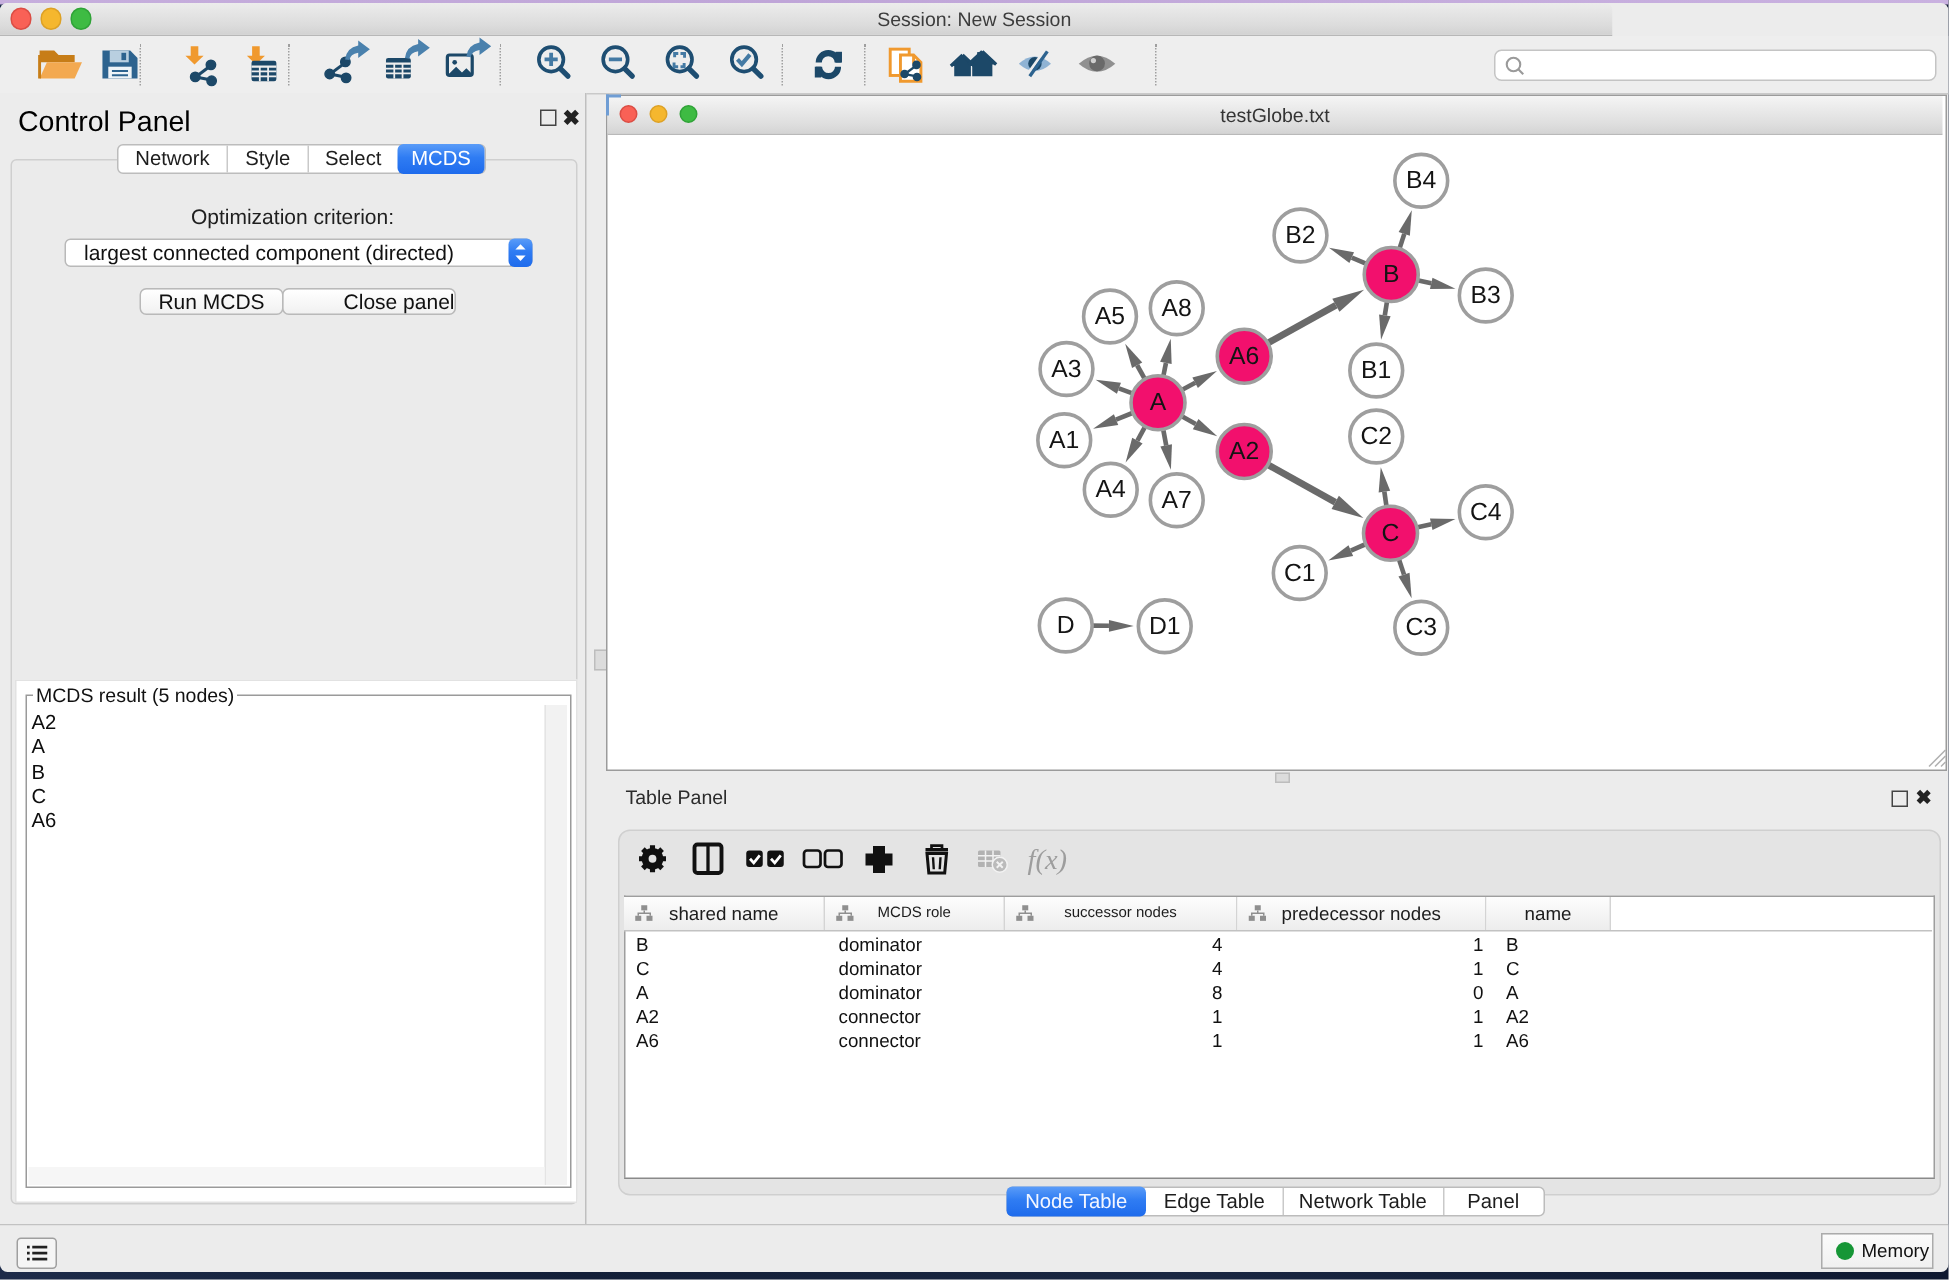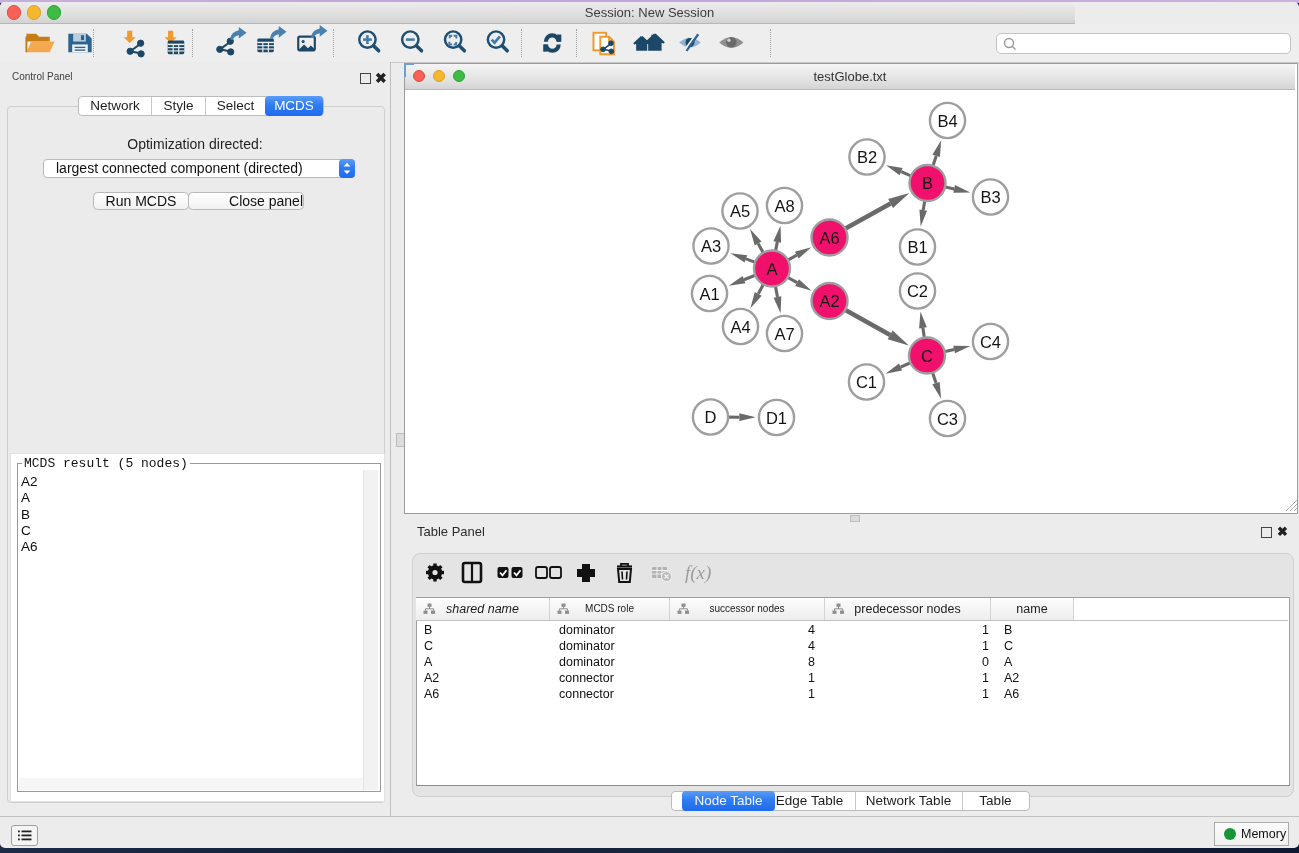--- a/index.html
+++ b/index.html
@@ -150,55 +150,55 @@
     <div class="tsep" style="left:770px"></div>
 <div id="searchbox">
       <svg width="16" height="16" style="position:absolute;left:5px;top:2px" viewBox="0 0 16 16">
 <circle cx="7" cy="7" r="4.5" fill="none" stroke="#9a9a9a" stroke-width="1.4"></circle>
 <line x1="10.2" y1="10.2" x2="13.5" y2="13.5" stroke="#9a9a9a" stroke-width="1.4"></line>
       </svg>
     </div>
 </div>
 
 <div class="abs" style="left:0;top:62px;width:390px;height:754px;background:#ececec;border-right:1px solid #bfbfbf;"></div>
-<div class="abs" style="left:12px;top:71px;font-size:10px;color:#404040;">Control Panel</div>
+<div class="abs" style="left:12px;top:71px;font-size:19px;color:#000000;">Control Panel</div>
 <div class="abs" style="left:360px;top:72.5px;width:9px;height:9px;border:1.4px solid #444;"></div>
 <div class="abs" style="left:375px;top:70px;font-size:14px;font-weight:bold;color:#222;">✖</div>
 
 <div class="abs" style="left:7px;top:106px;width:376px;height:695px;background:#ebebeb;border:1px solid #cfcfcf;border-radius:4px;"></div>
 
 <div class="abs" style="left:78px;top:96px;width:244px;height:18px;background:#fff;border:1px solid #bcbcbc;border-radius:4px;
  font-size:13.5px;color:#1d1d1d;text-align:center;line-height:18px;">
   <div class="abs" style="left:0;top:0;width:72px;height:18px;border-right:1px solid #c9c9c9;">Network</div>
   <div class="abs" style="left:73px;top:0;width:53px;height:18px;border-right:1px solid #c9c9c9;">Style</div>
   <div class="abs" style="left:127px;top:0;width:59px;height:18px;">Select</div>
   <div class="abs" style="left:186px;top:-1px;width:58px;height:20px;background:linear-gradient(180deg,#5a9cf8,#2f7cf3 45%,#1e6bec);
     border-radius:4px;color:#fff;line-height:20px;">MCDS</div>
 </div>
-<div class="abs" style="left:0;top:136px;width:390px;text-align:center;font-size:14px;color:#1f1f1f;">Optimization directed:</div>
+<div class="abs" style="left:0;top:136px;width:390px;text-align:center;font-size:14px;color:#1f1f1f;">Optimization criterion:</div>
 
 <div class="abs" style="left:43px;top:159px;width:310px;height:17px;background:#fff;border:1px solid #b9b9b9;border-radius:4px;">
   <div class="abs" style="left:12px;top:0px;height:17px;line-height:17px;font-size:14px;color:#111;">largest connected component (directed)</div>
   <div class="abs" style="left:295px;top:-1px;width:16px;height:19px;background:linear-gradient(180deg,#5a9cf8,#2f7cf3 45%,#1e6bec);border-radius:4px;">
     <svg width="16" height="19" viewBox="0 0 16 19">
         <path d="M4.6 7.4 L8 3.8 L11.4 7.4 Z" fill="#fff"></path>
         <path d="M4.6 11.4 L8 15 L11.4 11.4 Z" fill="#fff"></path>
       </svg>
   </div>
 </div>
 
 <div class="abs" style="left:93px;top:192px;width:94px;height:15.5px;background:linear-gradient(#ffffff,#f1f1f1);border:1px solid #b9b9b9;border-radius:4.5px;
  font-size:14px;color:#111;text-align:center;line-height:16px;">Run MCDS</div>
 <div class="abs" style="left:188px;top:192px;width:102px;height:15.5px;background:linear-gradient(#ffffff,#f1f1f1);border:1px solid #b9b9b9;border-radius:4.5px;
  font-size:14px;color:#111;text-align:right;line-height:16px;padding-left:12px;">Close panel</div>
 
 <div class="abs" style="left:10px;top:453px;width:373px;height:347px;background:#fff;border:1px solid #e2e2e2;"></div>
 
 <fieldset class="abs" style="left:17px;top:456px;width:362px;height:334px;border:1px solid #9a9a9a;border-radius:0;padding:0;margin:0;">
-<legend style="font-size:13px;color:#111;margin-left:4px;padding:0 2px;font-family:Liberation Mono, monospace;">MCDS result (5 nodes)</legend>
+<legend style="font-size:13px;color:#111;margin-left:4px;padding:0 2px;font-family:Liberation Sans, sans-serif;">MCDS result (5 nodes)</legend>
 </fieldset>
 <div class="abs" style="left:21px;top:474px;font-size:13.5px;color:#0d0d0d;line-height:16.3px;">A2<br>A<br>B<br>C<br>A6</div>
 
 <div class="abs" style="left:363px;top:470px;width:14px;height:320px;background:#f2f2f2;border-left:1px solid #e4e4e4;"></div>
 <div class="abs" style="left:19px;top:778px;width:344px;height:12px;background:#f6f6f6;"></div>
 
 <div class="abs" style="left:396px;top:433px;width:7px;height:12px;background:#dcdcdc;border:1px solid #bdbdbd;"></div>
 
 <div class="abs" style="left:404px;top:63px;width:892px;height:449px;background:#fff;border:1px solid #9b9b9b;"></div>
 <div class="abs" style="left:405px;top:64px;width:890px;height:25px;
@@ -338,21 +338,21 @@
 <line x1="245" y1="14" x2="245" y2="25" stroke="#fff"></line>
       <line x1="250" y1="14" x2="250" y2="25" stroke="#fff"></line>
 <line x1="240" y1="17.5" x2="255" y2="17.5" stroke="#fff"></line>
       <line x1="240" y1="21" x2="255" y2="21" stroke="#fff"></line>
 <circle cx="254.5" cy="23.5" r="5" fill="#9a9a9a" stroke="#fff" stroke-width="1"></circle>
 <path d="M252.5 21.5 l4 4 m0 -4 l-4 4" stroke="#fff" stroke-width="1.3"></path>
 </g>
     <text x="273" y="26" font-size="19" font-style="italic" fill="#9d9d9d" font-family="Liberation Serif,serif">f(x)</text>
   </svg>
 <div class="abs" style="left:416px;top:597px;width:872px;height:187px;background:#fff;border:1px solid #9e9e9e;border-bottom-color:#8a8a8a;"></div>
-<div class="abs" style="left:416px;top:598px;width:133px;height:22px;background:linear-gradient(180deg,#fdfdfd,#ededed);border-right:1px solid #d4d4d4;font-size:12.5px;color:#1c1c1c;text-align:center;line-height:22px;font-style:italic;">shared name</div>
+<div class="abs" style="left:416px;top:598px;width:133px;height:22px;background:linear-gradient(180deg,#fdfdfd,#ededed);border-right:1px solid #d4d4d4;font-size:12.5px;color:#1c1c1c;text-align:center;line-height:22px;">shared name</div>
 <svg class="abs" style="left:423px;top:603px" width="13" height="12" viewBox="0 0 13 12">
     <rect x="4.5" y="0.5" width="4" height="3.4" fill="#8f8f8f"></rect>
     <rect x="0.5" y="7.5" width="4" height="3.4" fill="#8f8f8f"></rect>
     <rect x="8" y="7.5" width="4" height="3.4" fill="#8f8f8f"></rect>
     <path d="M6.5 4 v2 M2.5 7.5 v-1.7 h8 v1.7" stroke="#8f8f8f" fill="none" stroke-width="1"></path>
   </svg>
 <div class="abs" style="left:550px;top:598px;width:119px;height:22px;background:linear-gradient(180deg,#fdfdfd,#ededed);border-right:1px solid #d4d4d4;font-size:10px;color:#1c1c1c;text-align:center;line-height:22px;">MCDS role</div>
 <svg class="abs" style="left:557px;top:603px" width="13" height="12" viewBox="0 0 13 12">
     <rect x="4.5" y="0.5" width="4" height="3.4" fill="#8f8f8f"></rect>
     <rect x="0.5" y="7.5" width="4" height="3.4" fill="#8f8f8f"></rect>
@@ -398,22 +398,22 @@
 <div class="abs" style="left:424px;top:686px;width:120px;height:16px;font-size:12.5px;color:#111;line-height:16px;">A6</div>
 <div class="abs" style="left:559px;top:686px;font-size:12.5px;color:#111;line-height:16px;">connector</div>
 <div class="abs" style="left:700px;top:686px;width:115px;text-align:right;font-size:12.5px;color:#111;line-height:16px;">1</div>
 <div class="abs" style="left:880px;top:686px;width:109px;text-align:right;font-size:12.5px;color:#111;line-height:16px;">1</div>
 <div class="abs" style="left:1004px;top:686px;font-size:12.5px;color:#111;line-height:16px;">A6</div>
 
 <div class="abs" style="left:671px;top:791px;width:357px;height:18px;background:#fff;border:1px solid #bcbcbc;border-radius:4px;
  font-size:13.5px;color:#1d1d1d;text-align:center;line-height:18px;">
  <div class="abs" style="left:92px;top:0;width:91px;height:18px;border-right:1px solid #c9c9c9;">Edge Table</div>
  <div class="abs" style="left:183px;top:0;width:107px;height:18px;border-right:1px solid #c9c9c9;">Network Table</div>
- <div class="abs" style="left:290px;top:0;width:67px;height:18px;">Table</div>
- <div class="abs" style="left:-1px;top:-1px;width:93px;height:20px;background:linear-gradient(180deg,#5a9cf8,#2f7cf3 45%,#1e6bec);border-radius:4px;color:#f3f6ff;line-height:20px;margin-left:11px;">Node Table</div>
+ <div class="abs" style="left:290px;top:0;width:67px;height:18px;">Panel</div>
+ <div class="abs" style="left:-1px;top:-1px;width:93px;height:20px;background:linear-gradient(180deg,#5a9cf8,#2f7cf3 45%,#1e6bec);border-radius:4px;color:#f3f6ff;line-height:20px;">Node Table</div>
 </div>
 
 <div class="abs" style="left:0;top:816px;width:1299px;height:31px;background:#ececec;border-top:1px solid #c2c2c2;border-radius:0 0 5px 5px;"></div>
 <div class="abs" style="left:11px;top:825px;width:25px;height:19px;background:#f5f5f5;border:1px solid #9f9f9f;border-radius:3px;">
 <svg width="25" height="19" viewBox="0 0 25 19">
       <g fill="#222">
 <rect x="6" y="4.5" width="1.8" height="1.8"></rect>
         <rect x="9.5" y="4.5" width="10" height="1.8"></rect>
 <rect x="6" y="8.5" width="1.8" height="1.8"></rect>
         <rect x="9.5" y="8.5" width="10" height="1.8"></rect>

